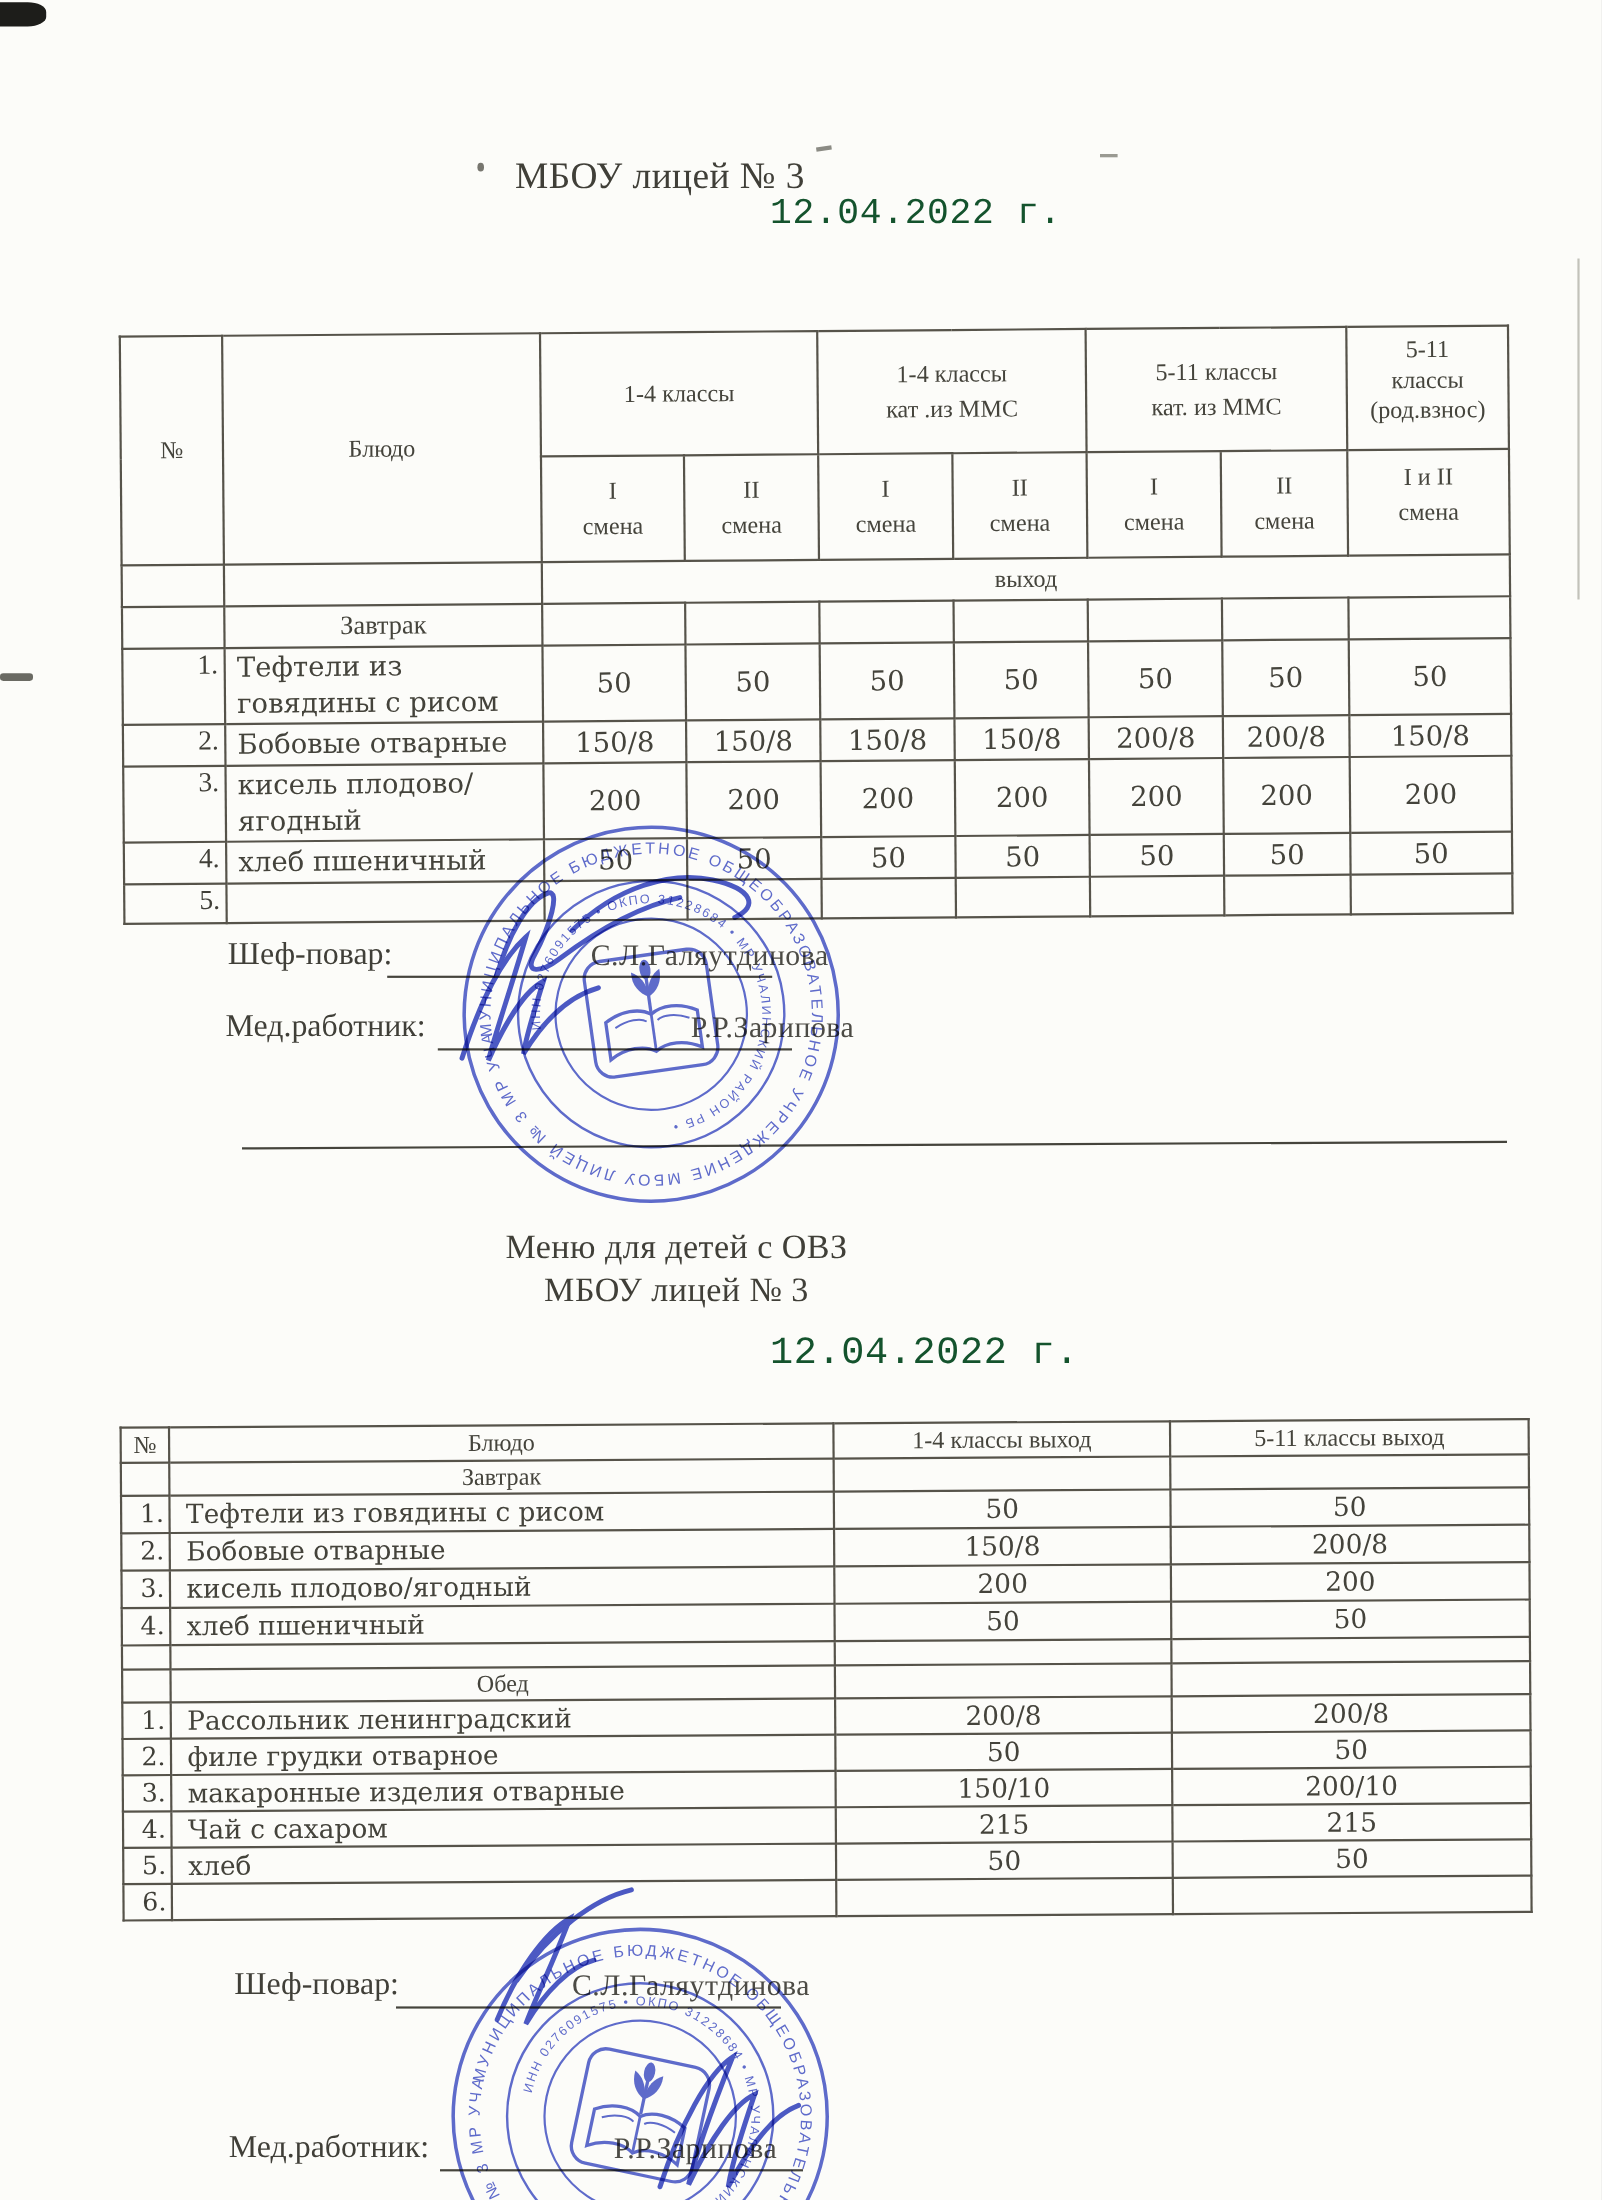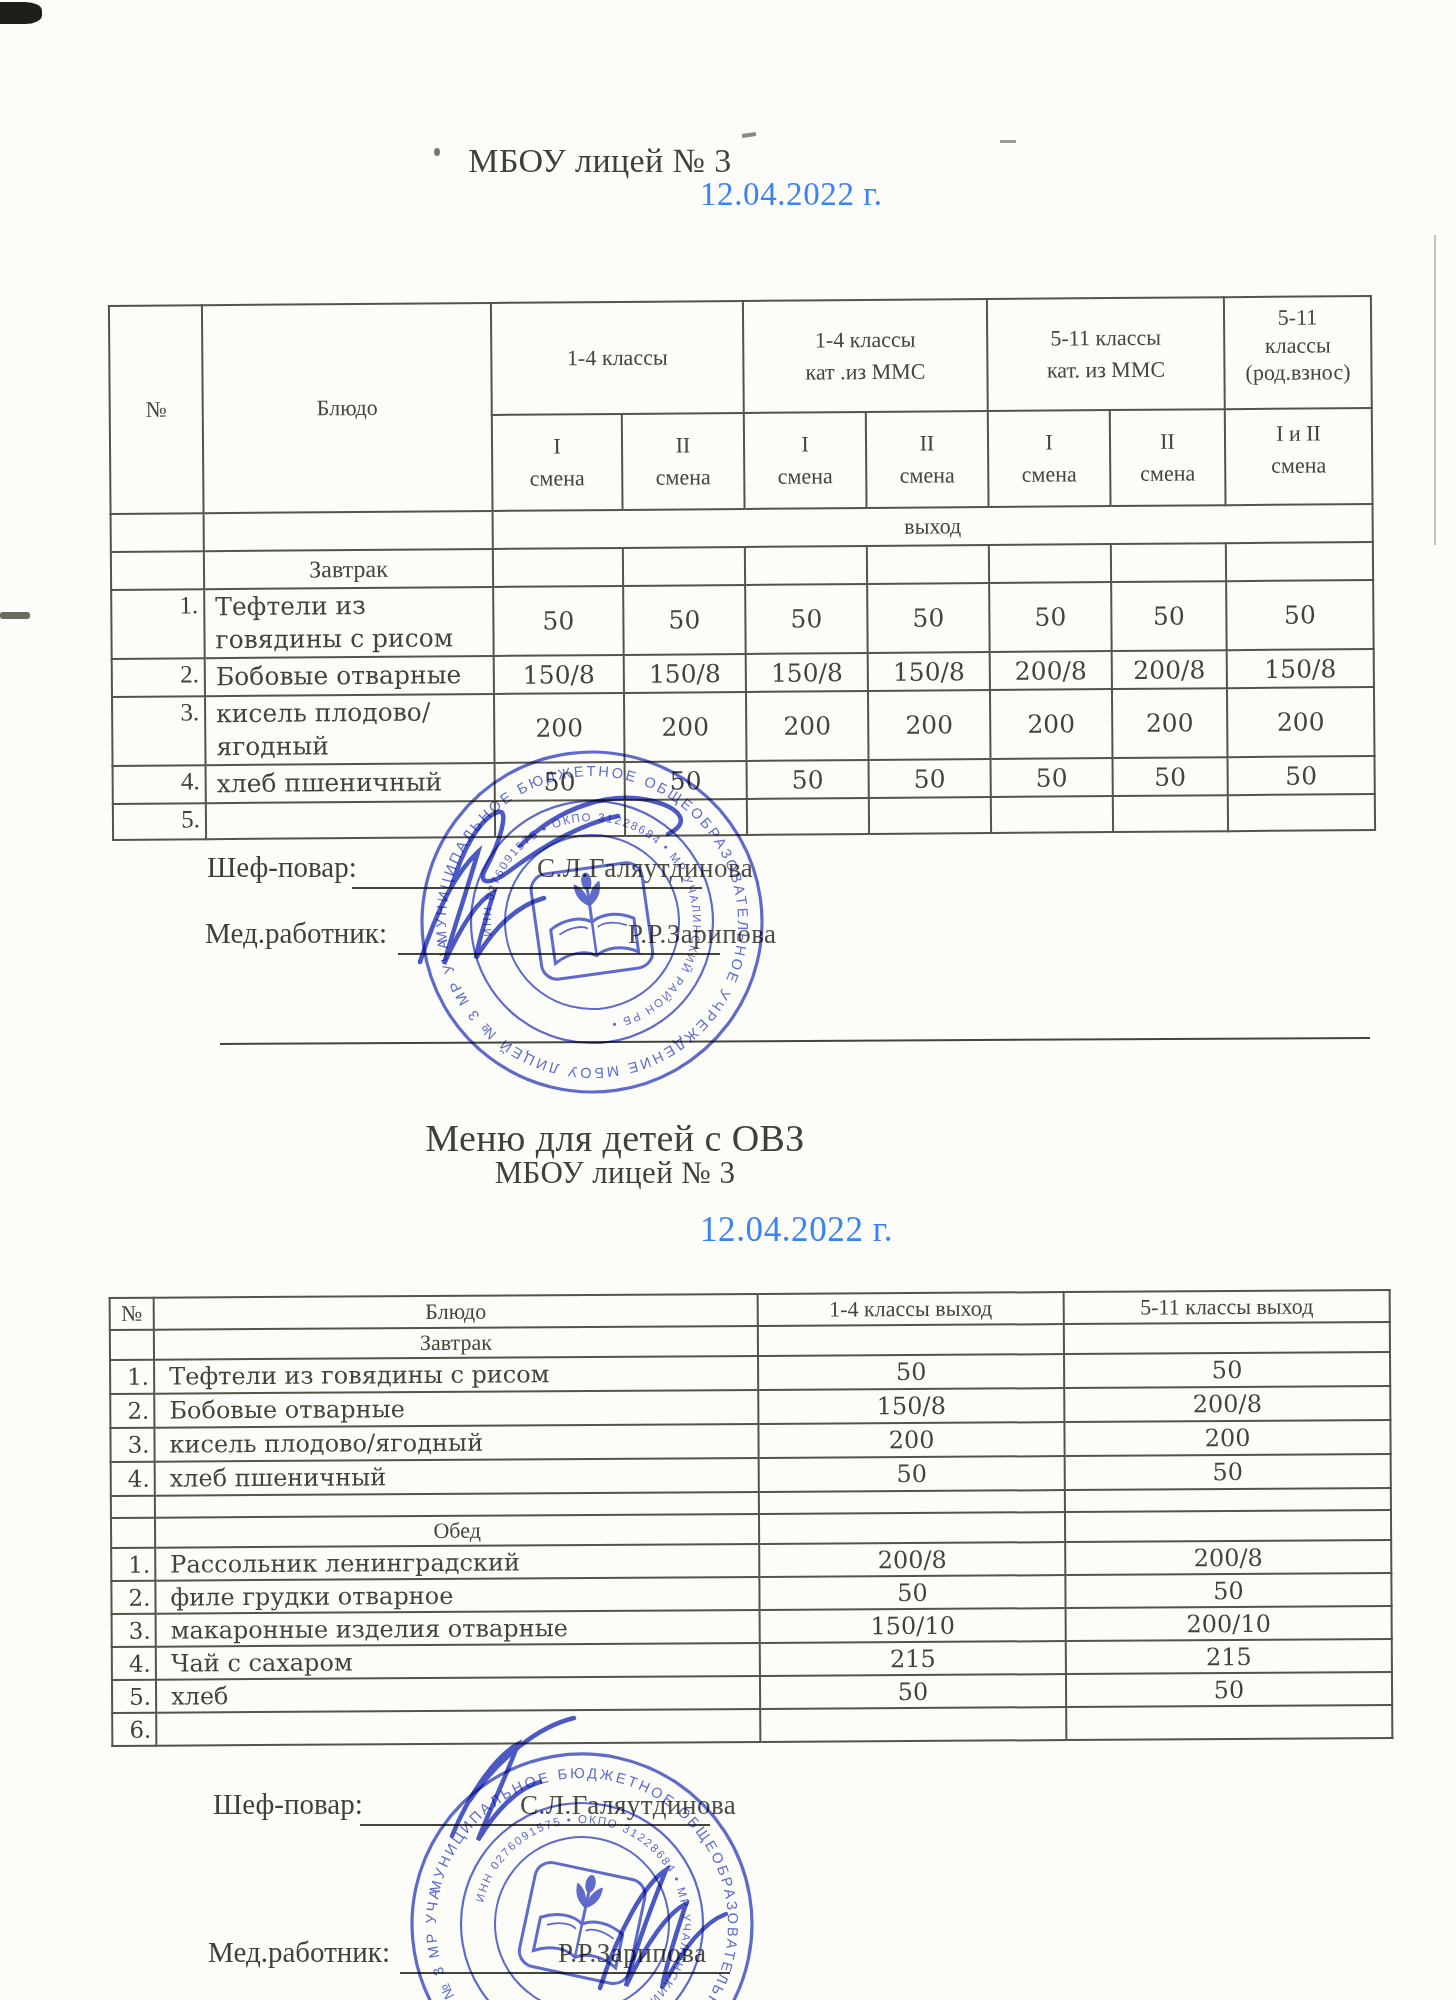--- a/index.html
+++ b/index.html
@@ -1,21 +1,21 @@
 <!DOCTYPE html>
 <html><head>
 <meta charset="utf-8">
 <style>
   html,body{margin:0;padding:0;background:#e8e8e4;}
   .page{position:relative;width:1456px;height:2000px;background:#fcfcf9;overflow:hidden;
         font-family:"Liberation Serif",serif;color:#3b3a33;}
   .abs{position:absolute;}
   
   .title{font-size:34px;text-align:center;letter-spacing:.4px;color:#403f38;}
-  .date{font-size:33px;letter-spacing:.6px;color:#3b82f6;}
+  .date{font-size:33px;letter-spacing:.6px;color:#14532d;font-family:Liberation Mono, monospace;}
   
   table{border-collapse:collapse;table-layout:fixed;}
   .mt td{border:2px solid #56534a;vertical-align:middle;overflow:hidden;}
   .t1{position:absolute;left:110px;top:300px;width:1262px;transform:rotate(-.45deg);}
   .t2{position:absolute;left:110px;top:1293px;width:1280px;transform:rotate(-.35deg);}
   .hd{font-size:22px;text-align:center;line-height:1.45;color:#45443c;}
   .pre{white-space:pre-line;}
   .top{vertical-align:top !important;padding-top:6px;}
   .meal{font-size:24px;text-align:center;color:#45443c;}
   .num{font-family:"Liberation Serif",serif;font-size:25px;text-align:right;
@@ -191,21 +191,21 @@
 
   <div class="abs siglabel" style="left:207px;top:851px">Шеф-повар:</div>
   <div class="abs sigline" style="left:352px;top:851px;width:350px"></div>
   <div class="abs signame" style="left:537px;top:853px">С.Л.Галяутдинова</div>
   <div class="abs siglabel" style="left:205px;top:917px">Мед.работник:</div>
   <div class="abs sigline" style="left:398px;top:917px;width:322px"></div>
   <div class="abs signame" style="left:628px;top:919px">Р.Р.Зарипова</div>
 
   <div class="abs divider" style="left:220px;top:1040px;width:1150px"></div>
 
-  <div class="abs title" style="left:395px;top:1116px;width:440px;font-size:38px">Меню для детей с ОВЗ</div>
+  <div class="abs title" style="left:395px;top:1116px;width:440px;font-size:31px">Меню для детей с ОВЗ</div>
   <div class="abs title" style="left:395px;top:1155px;width:440px;font-size:31px">МБОУ лицей № 3</div>
   <div class="abs date" style="left:700px;top:1210px;font-size:35px">12.04.2022 г.</div>
 
   <table class="t2 mt">
     <colgroup>
       <col style="width:44px">
         <col style="width:604px">
         <col style="width:306px">
         <col style="width:326px">
     </colgroup>

